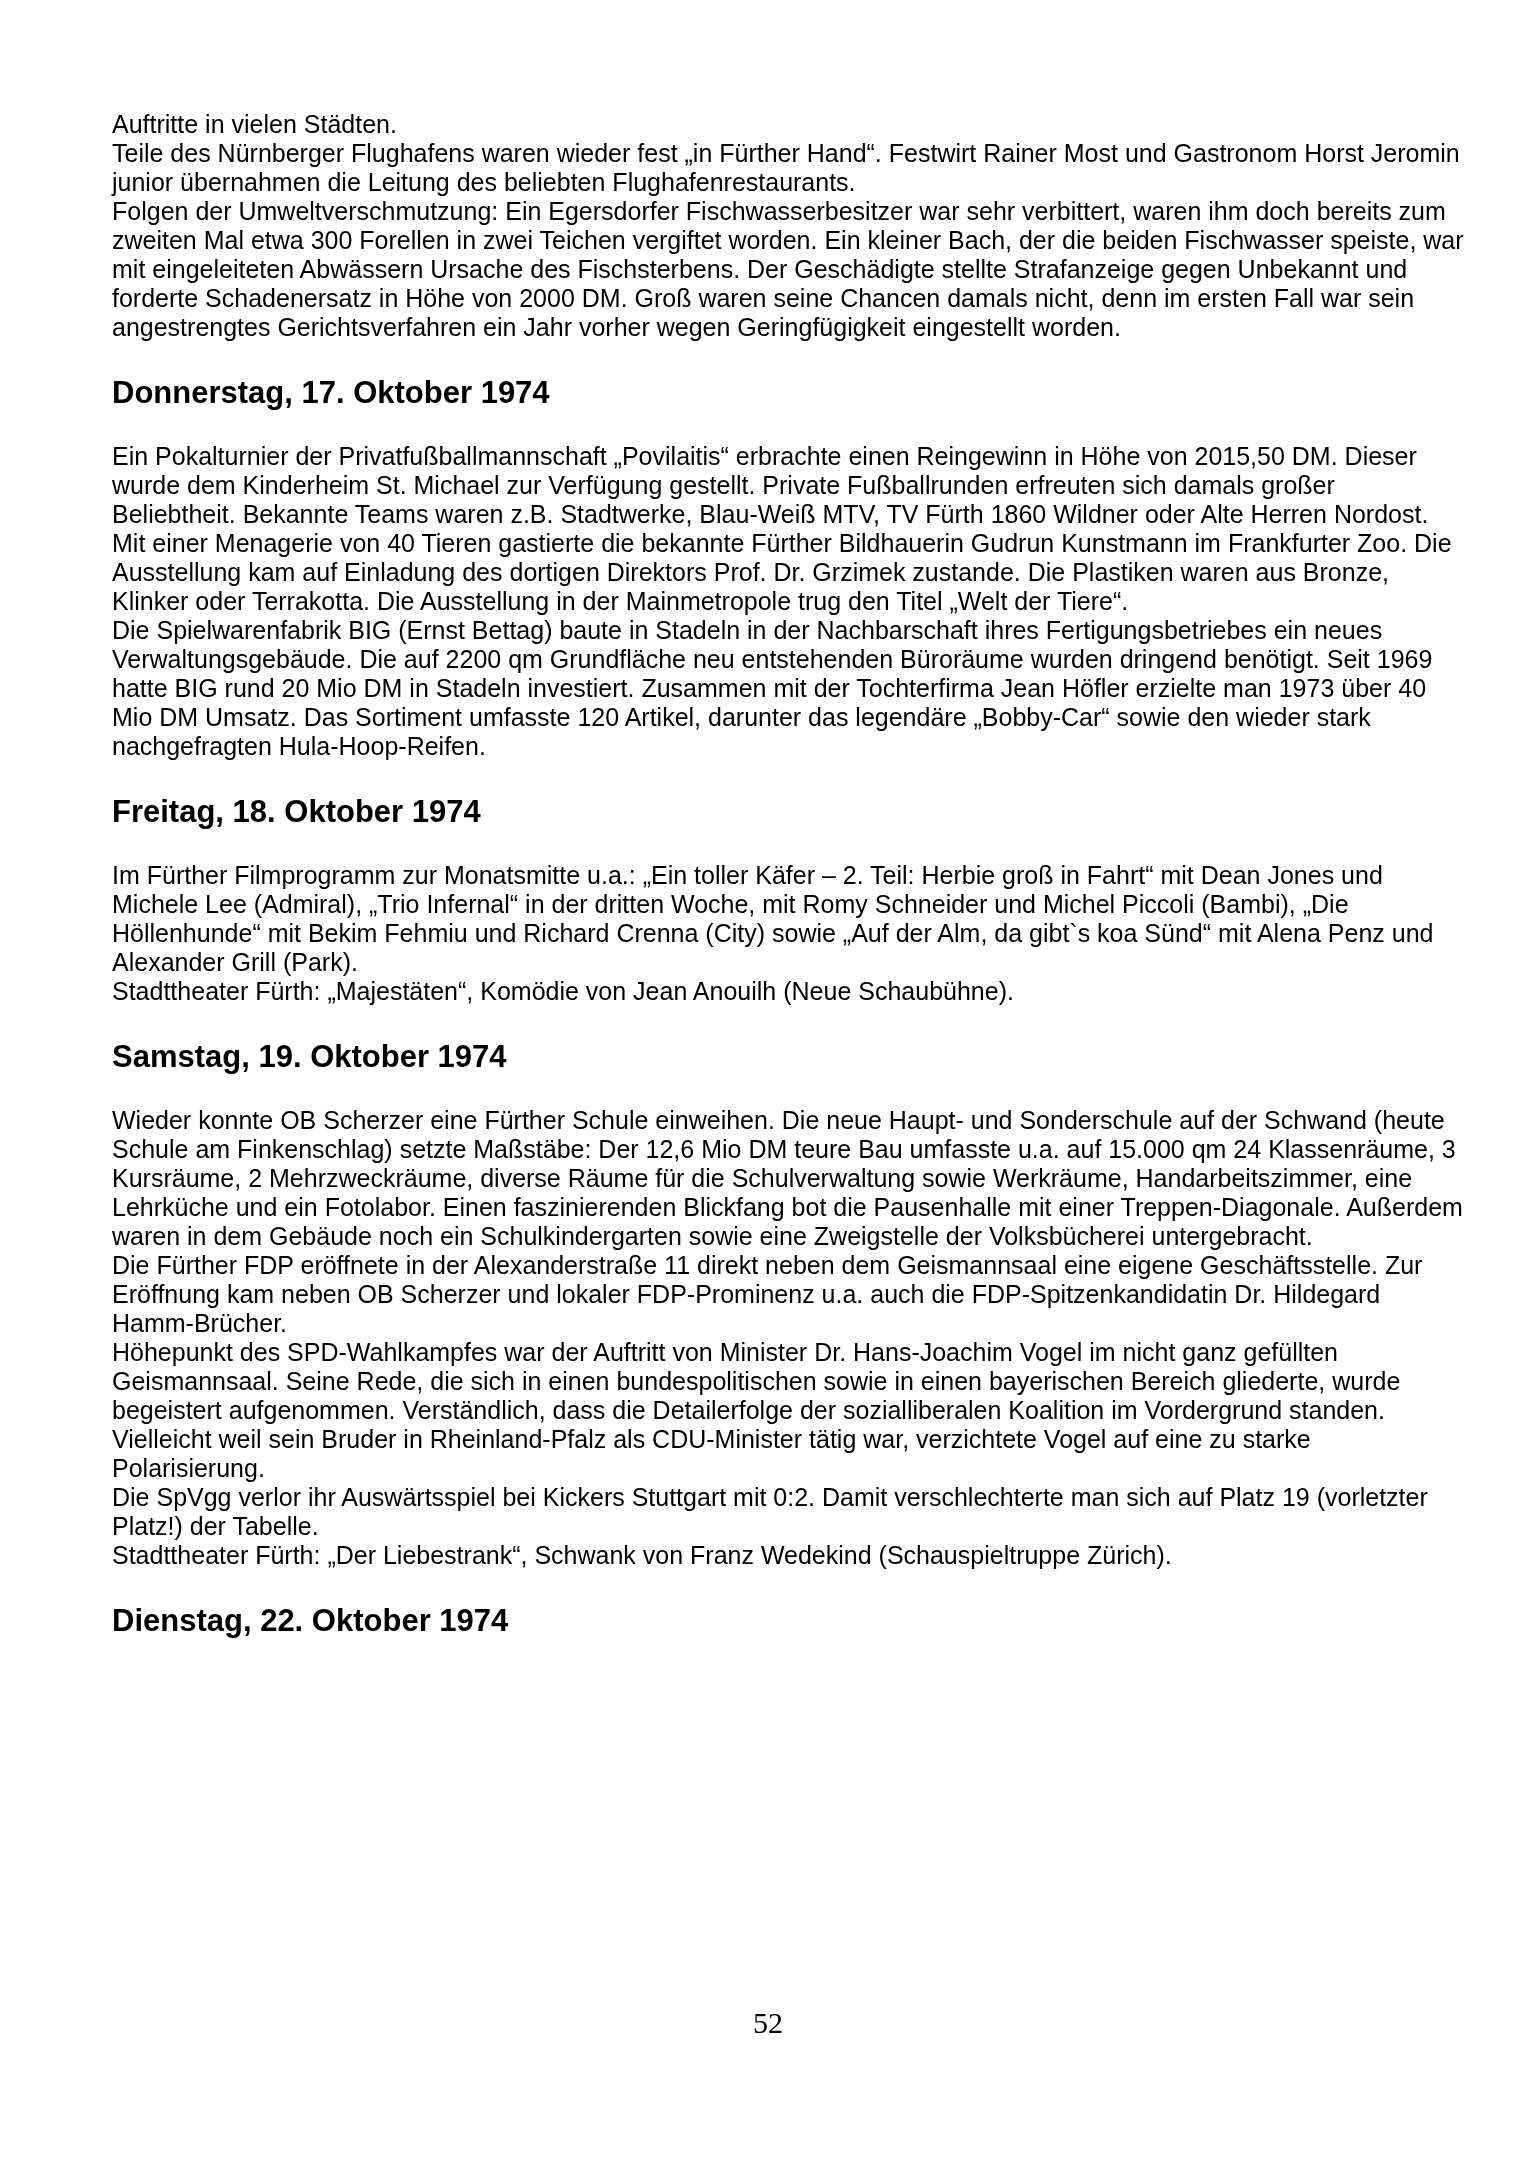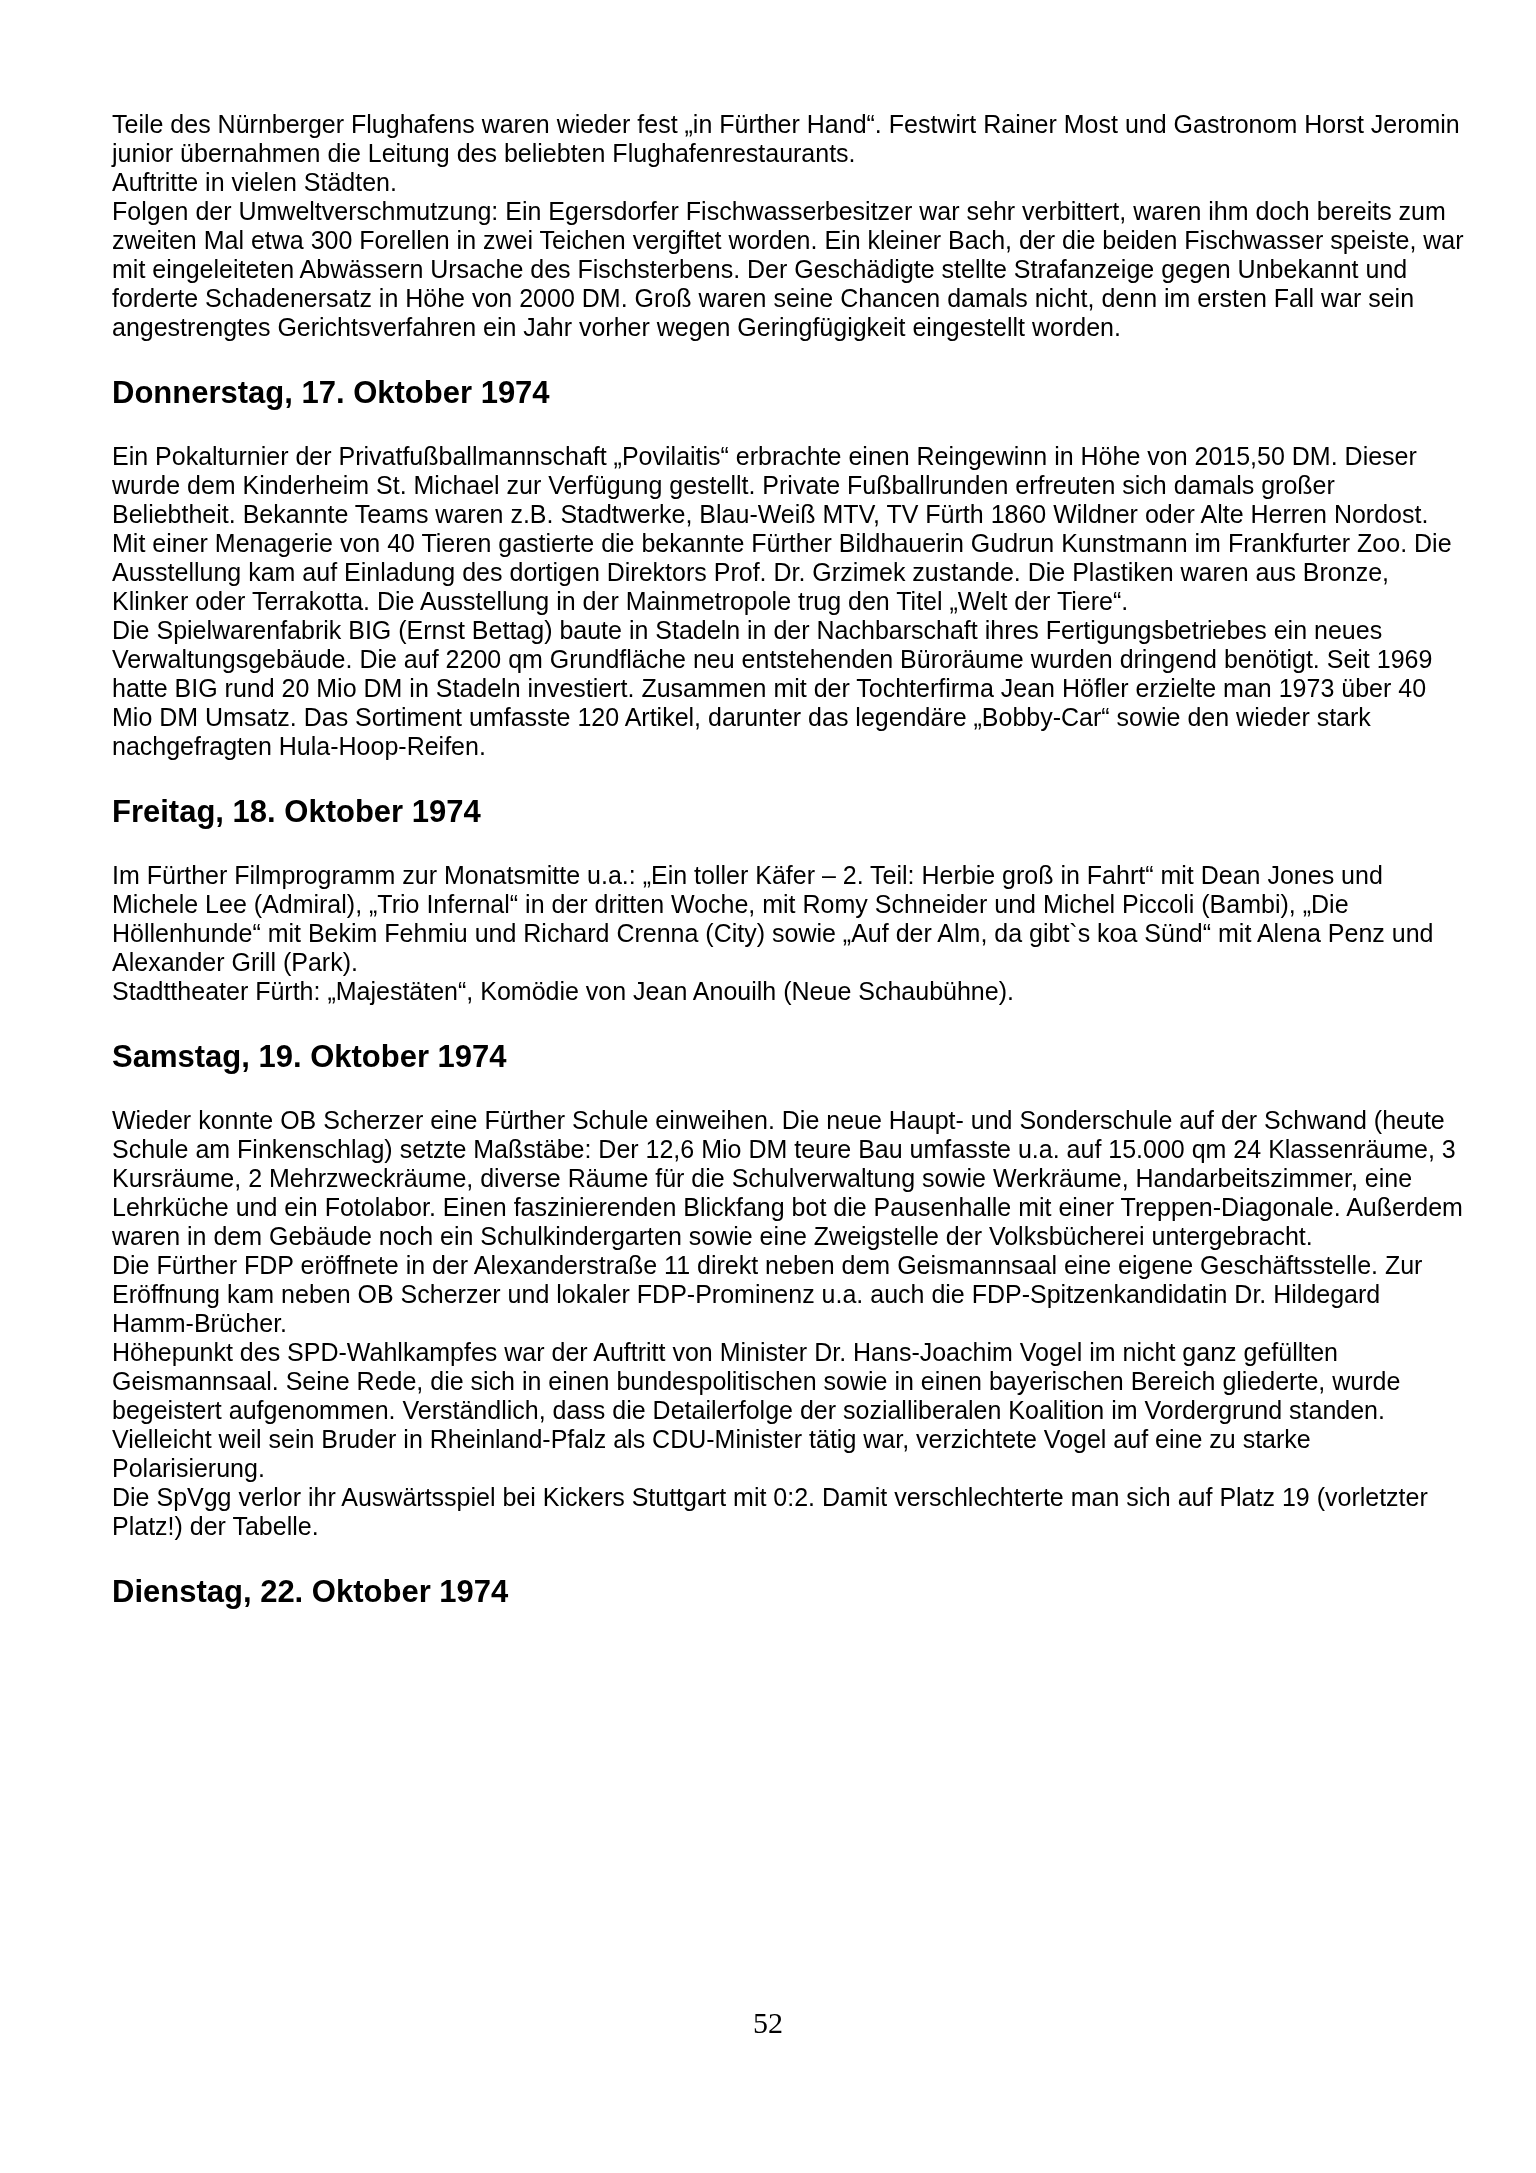--- a/index.html
+++ b/index.html
@@ -46,31 +46,32 @@
     font-size: 30px;
     line-height: 34px;
     color: #000000;
   }
 </style>
 </head>
 <body>
 
 <div class="page">
   <div class="text-block" id="content">
+      <p>Auftritte in vielen Städten.</p>
       <p>Teile des Nürnberger Flughafens waren wieder fest „in Fürther Hand“. Festwirt Rainer Most und Gastronom Horst Jeromin junior übernahmen die Leitung des beliebten Flughafenrestaurants.</p>
-      <p>Auftritte in vielen Städten.</p>
       <p>Folgen der Umweltverschmutzung: Ein Egersdorfer Fischwasserbesitzer war sehr verbittert, waren ihm doch bereits zum zweiten Mal etwa 300 Forellen in zwei Teichen vergiftet worden. Ein kleiner Bach, der die beiden Fischwasser speiste, war mit eingeleiteten Abwässern Ursache des Fischsterbens. Der Geschädigte stellte Strafanzeige gegen Unbekannt und forderte Schadenersatz in Höhe von 2000 DM. Groß waren seine Chancen damals nicht, denn im ersten Fall war sein angestrengtes Gerichtsverfahren ein Jahr vorher wegen Geringfügigkeit eingestellt worden.</p>
       <h2>Donnerstag, 17. Oktober 1974</h2>
       <p>Ein Pokalturnier der Privatfußballmannschaft „Povilaitis“ erbrachte einen Reingewinn in Höhe von 2015,50 DM. Dieser wurde dem Kinderheim St. Michael zur Verfügung gestellt. Private Fußballrunden erfreuten sich damals großer Beliebtheit. Bekannte Teams waren z.B. Stadtwerke, Blau-Weiß MTV, TV Fürth 1860 Wildner oder Alte Herren Nordost.</p>
       <p>Mit einer Menagerie von 40 Tieren gastierte die bekannte Fürther Bildhauerin Gudrun Kunstmann im Frankfurter Zoo. Die Ausstellung kam auf Einladung des dortigen Direktors Prof. Dr. Grzimek zustande. Die Plastiken waren aus Bronze, Klinker oder Terrakotta. Die Ausstellung in der Mainmetropole trug den Titel „Welt der Tiere“.</p>
       <p>Die Spielwarenfabrik BIG (Ernst Bettag) baute in Stadeln in der Nachbarschaft ihres Fertigungsbetriebes ein neues Verwaltungsgebäude. Die auf 2200 qm Grundfläche neu entstehenden Büroräume wurden dringend benötigt. Seit 1969 hatte BIG rund 20 Mio DM in Stadeln investiert. Zusammen mit der Tochterfirma Jean Höfler erzielte man 1973 über 40 Mio DM Umsatz. Das Sortiment umfasste 120 Artikel, darunter das legendäre „Bobby-Car“ sowie den wieder stark nachgefragten Hula-Hoop-Reifen.</p>
       <h2>Freitag, 18. Oktober 1974</h2>
       <p>Im Fürther Filmprogramm zur Monatsmitte u.a.: „Ein toller Käfer – 2. Teil: Herbie groß in Fahrt“ mit Dean Jones und Michele Lee (Admiral), „Trio Infernal“ in der dritten Woche, mit Romy Schneider und Michel Piccoli (Bambi), „Die Höllenhunde“ mit Bekim Fehmiu und Richard Crenna (City) sowie „Auf der Alm, da gibt`s koa Sünd“ mit Alena Penz und Alexander Grill (Park).</p>
       <p>Stadttheater Fürth: „Majestäten“, Komödie von Jean Anouilh (Neue Schaubühne).</p>
       <h2>Samstag, 19. Oktober 1974</h2>
       <p>Wieder konnte OB Scherzer eine Fürther Schule einweihen. Die neue Haupt- und Sonderschule auf der Schwand (heute Schule am Finkenschlag) setzte Maßstäbe: Der 12,6 Mio DM teure Bau umfasste u.a. auf 15.000 qm 24 Klassenräume, 3 Kursräume, 2 Mehrzweckräume, diverse Räume für die Schulverwaltung sowie Werkräume, Handarbeitszimmer, eine Lehrküche und ein Fotolabor. Einen faszinierenden Blickfang bot die Pausenhalle mit einer Treppen-Diagonale. Außerdem waren in dem Gebäude noch ein Schulkindergarten sowie eine Zweigstelle der Volksbücherei untergebracht.</p>
       <p>Die Fürther FDP eröffnete in der Alexanderstraße 11 direkt neben dem Geismannsaal eine eigene Geschäftsstelle. Zur Eröffnung kam neben OB Scherzer und lokaler FDP-Prominenz u.a. auch die FDP-Spitzenkandidatin Dr. Hildegard Hamm-Brücher.</p>
       <p>Höhepunkt des SPD-Wahlkampfes war der Auftritt von Minister Dr. Hans-Joachim Vogel im nicht ganz gefüllten Geismannsaal. Seine Rede, die sich in einen bundespolitischen sowie in einen bayerischen Bereich gliederte, wurde begeistert aufgenommen. Verständlich, dass die Detailerfolge der sozialliberalen Koalition im Vordergrund standen. Vielleicht weil sein Bruder in Rheinland-Pfalz als CDU-Minister tätig war, verzichtete Vogel auf eine zu starke Polarisierung.</p>
       <p>Die SpVgg verlor ihr Auswärtsspiel bei Kickers Stuttgart mit 0:2. Damit verschlechterte man sich auf Platz 19 (vorletzter Platz!) der Tabelle.</p>
+      <p>Stadttheater Fürth: „Der Liebestrank“, Schwank von Franz Wedekind (Schauspieltruppe Zürich).</p>
       <h2>Dienstag, 22. Oktober 1974</h2>
     </div>
   <div class="page-footer">52</div>
 </div>
 
 </body></html>

